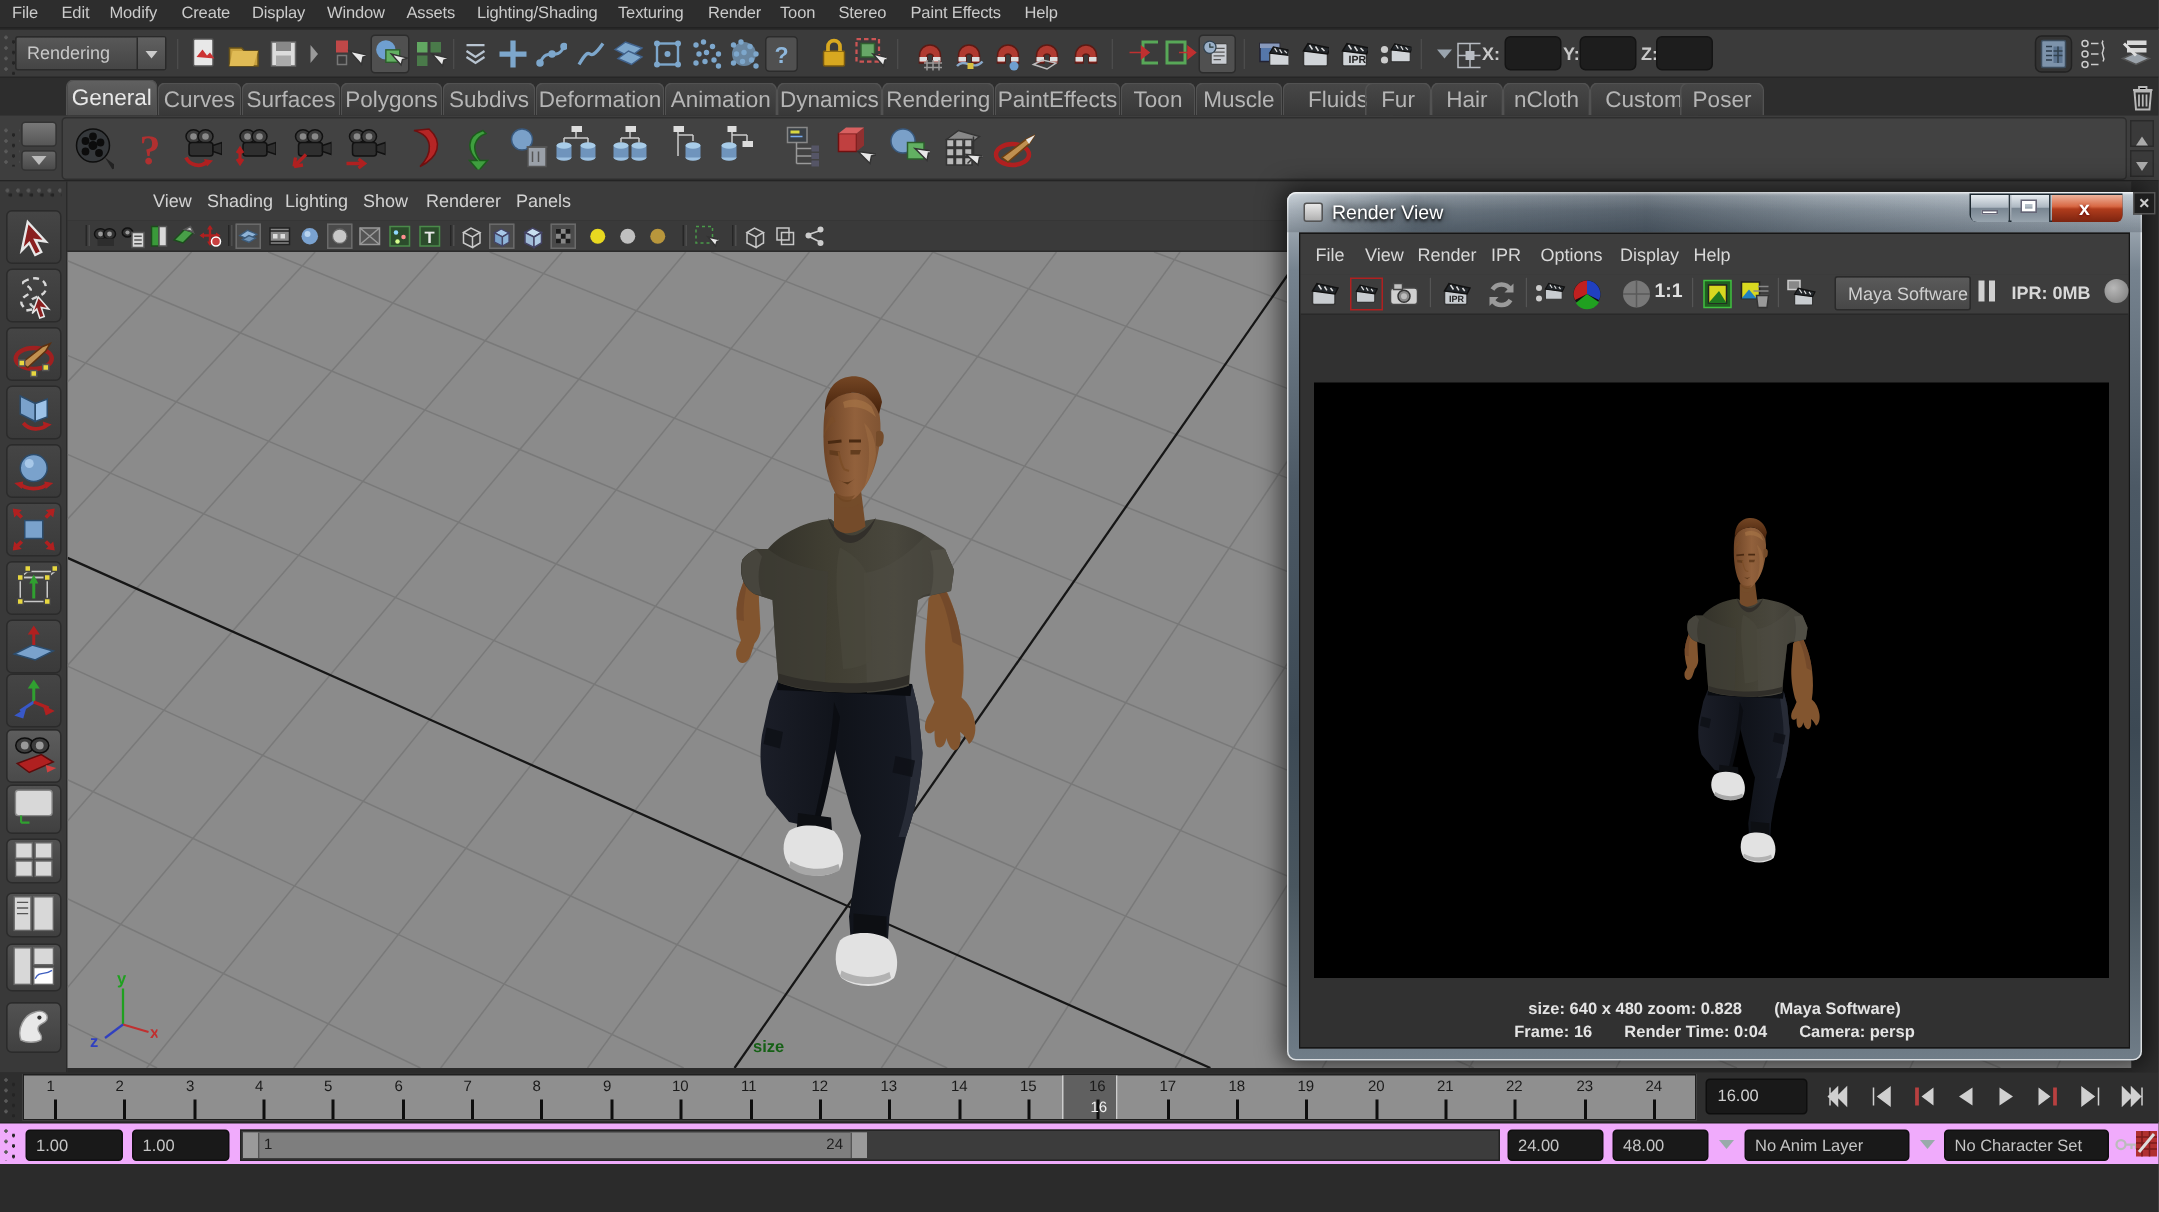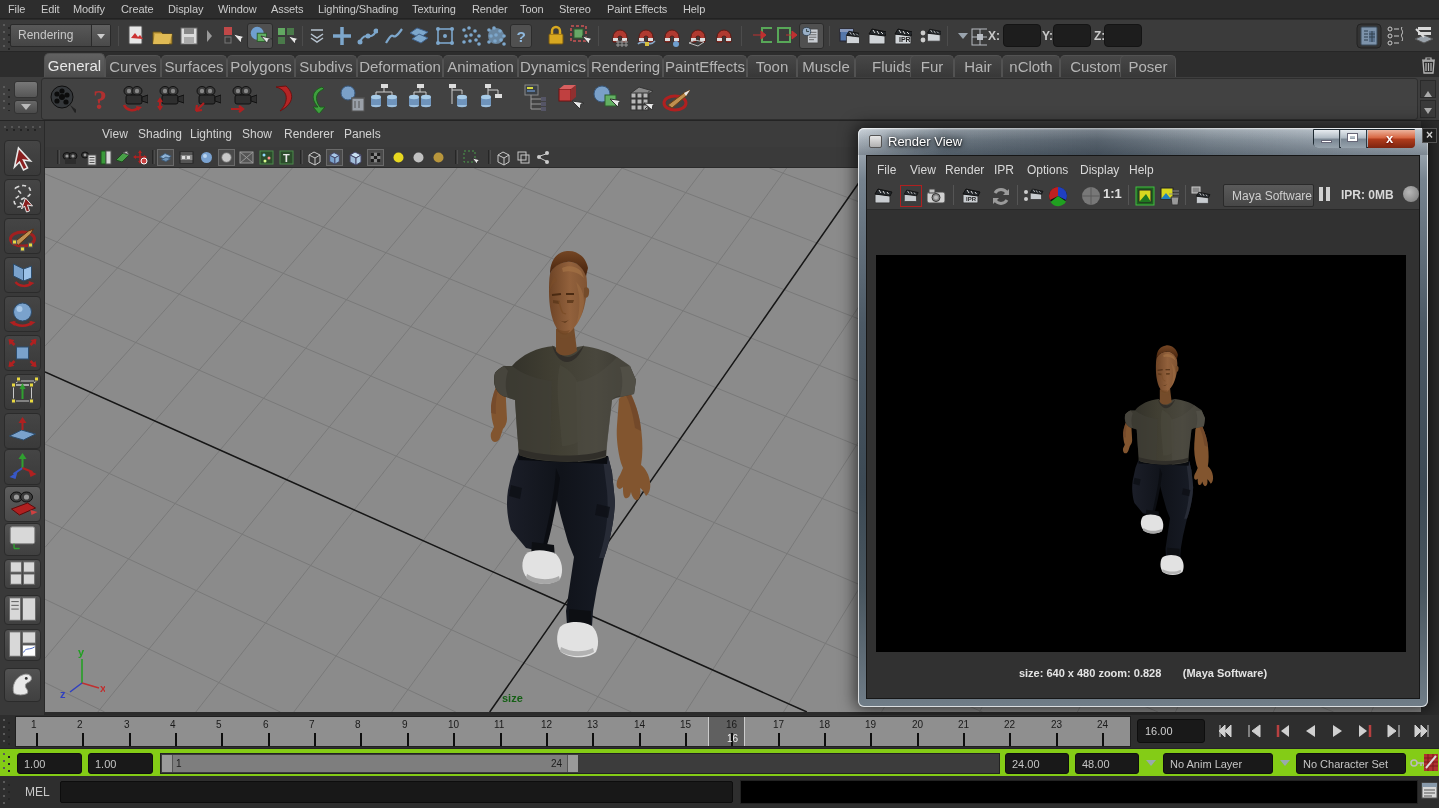--- a/index.html
+++ b/index.html
@@ -49,21 +49,21 @@
 #rvcanvas{position:absolute;left:9px;top:45px;width:530px;height:397px;background:#000;}
 #rvstatus{position:absolute;left:0;top:506px;width:100%;height:36px;background:#313131;color:#e4e4e4;font-size:11px;font-weight:bold;text-align:center;}
 #timerow{left:0;top:715px;width:1439px;height:33px;background:#2e2e2e;}
 #timetrack{position:absolute;left:15px;top:1px;width:1116px;height:31px;background:#8f8f8f;border:1px solid #1f1f1f;}
 #timetrack .num{position:absolute;top:2px;font-size:10px;color:#1a1a1a;}
 #timetrack .tick{position:absolute;top:16px;width:2px;height:13px;background:#0e0e0e;}
 #curframe{position:absolute;top:0px;width:37px;height:29px;background:#606060;border-left:1px solid #ccc;border-right:1px solid #ccc;}
 #timefield{position:absolute;left:1137px;top:4px;width:68px;height:24px;background:#191919;border:1px solid #0e0e0e;border-radius:3px;color:#cfcfcf;font-size:11px;padding:5px 0 0 7px;}
 .pbtn{position:absolute;top:3px;width:26px;height:26px;}
 .pbtn svg{width:100%;height:100%;display:block;}
-#rangerow{left:0;top:748px;width:1439px;height:28px;background:#84cc16;border-top:1px solid #242424;}
+#rangerow{left:0;top:748px;width:1439px;height:28px;background:#f0abfc;border-top:1px solid #242424;}
 .rfield{position:absolute;top:4px;height:21px;background:#191919;border:1px solid #0f0f0f;border-radius:3px;color:#c5c5c5;font-size:11px;padding:4px 0 0 6px;}
 #rangebar{position:absolute;left:160px;top:4px;width:840px;height:21px;background:#3c3c3c;border:1px solid #222;}
 #rangein{position:absolute;left:1px;top:1px;width:416px;height:17px;background:#7e7e7e;color:#1d1d1d;font-size:10px;}
 #melrow{left:0;top:776px;width:1439px;height:32px;background:#2e2e2e;}
 #melrow .lbl{position:absolute;left:25px;top:9px;color:#c9c9c9;font-size:12px;}
 #melin{position:absolute;left:60px;top:5px;width:673px;height:22px;background:#181818;border:1px solid #0d0d0d;border-radius:2px;}
 #melout{position:absolute;left:740px;top:4px;width:678px;height:24px;background:#000;border:1px solid #222;}
 .txt{position:absolute;white-space:nowrap;}
 .rvtri{position:absolute;width:0;height:0;}
 </style></head>
@@ -1110,20 +1110,21 @@
           <div id="rvcanvas">
       <svg width="530" height="397" viewBox="0 0 530 397">
               <g transform="translate(-30.3,-51.4) scale(0.565)">
                 <use href="#charG"></use>
               </g>
             </svg>
     </div>
         </div>
     <div id="rvstatus">
       <div style="position:absolute;left:0;right:0;top:5px;">size: 640 x 480 zoom: 0.828&nbsp;&nbsp;&nbsp;&nbsp;&nbsp;&nbsp;&nbsp;(Maya Software)</div>
+      <div style="position:absolute;left:0;right:0;top:20px;">Frame: 16&nbsp;&nbsp;&nbsp;&nbsp;&nbsp;&nbsp;&nbsp;Render Time: 0:04&nbsp;&nbsp;&nbsp;&nbsp;&nbsp;&nbsp;&nbsp;Camera: persp</div>
     </div>
   </div>
 </div>
 <div class="abs" id="timerow">
   <div class="grip" style="left:2px;top:3px;height:27px"></div>
   <div id="timetrack">
         <div id="curframe" style="left:692px"></div>
         <div class="num" style="left:15px">1</div>
         <div class="tick" style="left:20px"></div>
         <div class="num" style="left:61px">2</div>
@@ -1239,24 +1240,13 @@
   <svg style="position:absolute;left:1410px;top:7px" width="16" height="14" viewBox="0 0 16 14">
         <circle cx="4" cy="7" r="3" fill="none" stroke="#bbb" stroke-width="1.5"></circle>
         <path d="M7 7h8M11 7v3M14 7v3" stroke="#bbb" stroke-width="1.5"></path>
       </svg>
   <svg style="position:absolute;left:1424px;top:3px" width="15" height="22" viewBox="0 0 15 22">
         <rect x="0" y="2" width="14" height="17" fill="#b03030"></rect>
         <path d="M0 6h14M0 10h14M0 14h14M4 2v17M9 2v17" stroke="#7a1a1a"></path>
         <path d="M2 16l10-12" stroke="#ddd" stroke-width="2"></path>
       </svg>
 </div>
-<div class="abs" id="melrow">
-  <div class="grip" style="left:2px;top:4px;height:24px"></div>
-  <div class="lbl">MEL</div>
-  <div id="melin"></div>
-  <div id="melout"></div>
-  <svg style="position:absolute;left:1421px;top:6px" width="17" height="17" viewBox="0 0 17 17">
-        <rect x="1" y="1" width="15" height="15" fill="#d8d8d8" stroke="#555"></rect>
-        <rect x="1" y="1" width="15" height="4" fill="#8899aa"></rect>
-        <path d="M3 8h11M3 11h11M3 14h8" stroke="#555"></path>
-      </svg>
-</div>
 </div>
 
 </body></html>

